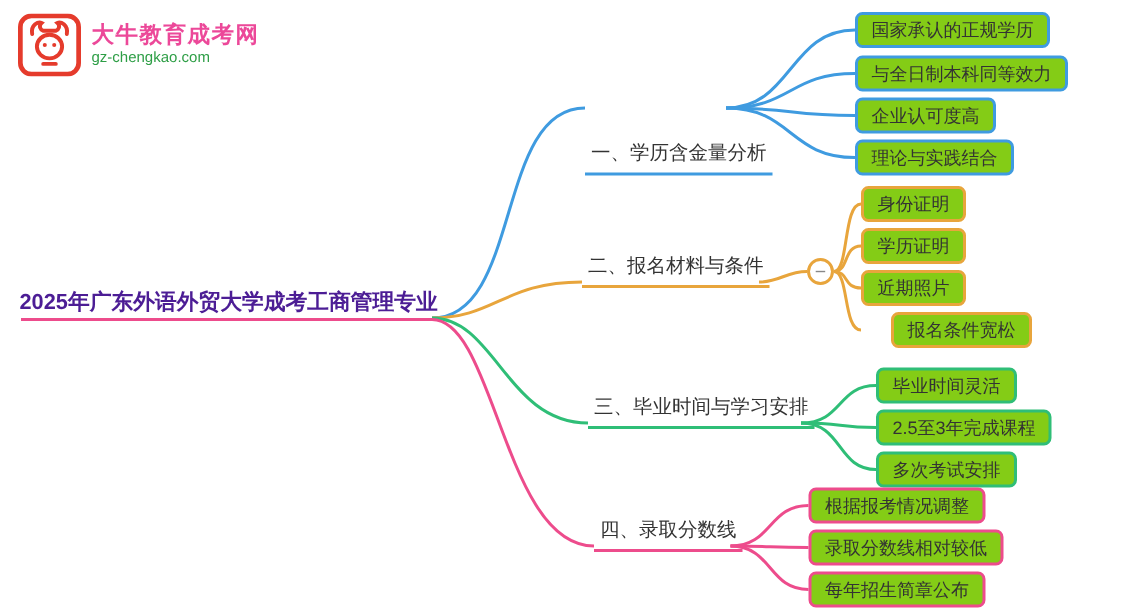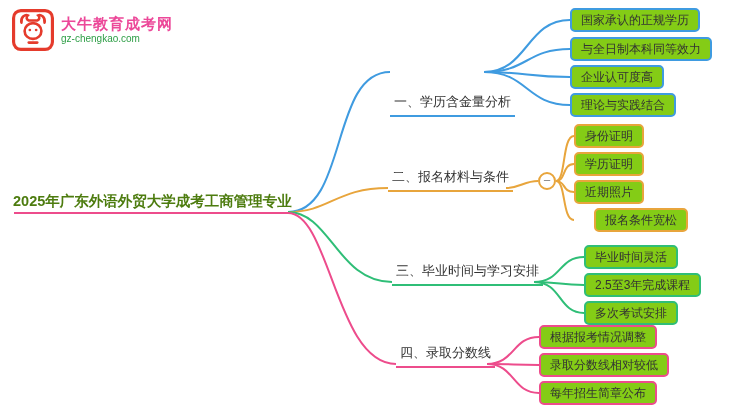--- a/index.html
+++ b/index.html
@@ -9,21 +9,21 @@
   }
   svg.links{position:absolute;left:0;top:0;width:750px;height:410px;pointer-events:none;}
 
   
   .logo{position:absolute;left:12px;top:9px;display:flex;align-items:center;gap:7px;cursor:pointer;}
   .logo-name{font-size:15px;font-weight:bold;color:#ec4899;letter-spacing:1px;line-height:18px;}
   .logo-url{font-size:10px;color:#2E9E46;line-height:12px;}
 
   
   .main-topic{
-    position:absolute;left:13px;top:192px;font-size:14.5px;font-weight:bold;color:#4d7c0f;
+    position:absolute;left:13px;top:192px;font-size:14.5px;font-weight:bold;color:#4c1d95;
     white-space:nowrap;cursor:pointer;
   }
 
   
   .branch-label{
     position:absolute;font-size:13px;color:#333;white-space:nowrap;
     padding:0 4px 4px 4px;border-bottom:2px solid;cursor:pointer;
   }
 
   

